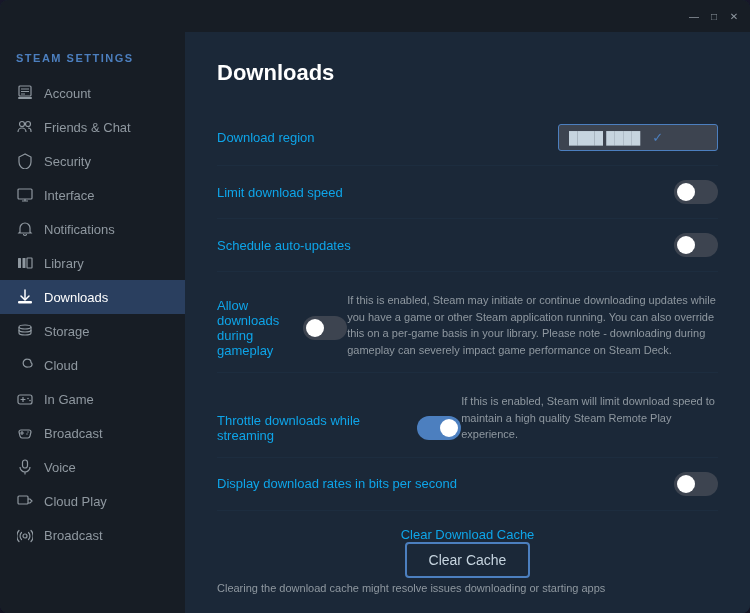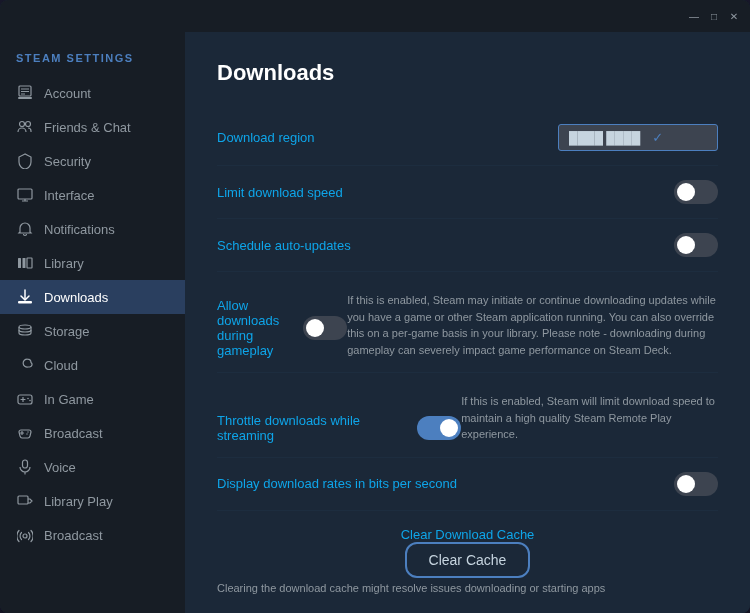--- a/index.html
+++ b/index.html
@@ -187,21 +187,21 @@
     .clear-cache-header {
       display: flex;
       align-items: center;
       justify-content: space-between;
       flex-direction: column;
     }
     .btn-clear-cache {
       background: transparent;
       border: 2px solid #4c7fbf;
       color: #c6d4df;
-      border-radius: 12px;
+      border-radius: 4px;
       padding: 8px 22px;
       font-size: 14px;
       font-weight: 500;
       cursor: pointer;
       white-space: nowrap;
       transition: background 0.15s;
     }
   </style>
 </head>
 <body>
@@ -354,21 +354,21 @@
         <span>Voice</span>
       </div>
 
       <div class="sidebar-item">
         <span class="icon">
           <svg viewBox="0 0 16 16">
               <rect x="1" y="3" width="10" height="8" rx="1" fill="none" stroke="currentColor" stroke-width="1.2"></rect>
               <path d="M11 6h2l2 2-2 2h-2" fill="none" stroke="currentColor" stroke-width="1.2"></path>
             </svg>
         </span>
-        <span>Library Play</span>
+        <span>Cloud Play</span>
       </div>
 
       <div class="sidebar-item">
         <span class="icon">
           <svg viewBox="0 0 16 16">
               <circle cx="8" cy="9" r="2" fill="none" stroke="currentColor" stroke-width="1.2"></circle>
               <path d="M4.5 12.5a5 5 0 0 1 0-7" fill="none" stroke="currentColor" stroke-width="1.2" stroke-linecap="round"></path>
               <path d="M11.5 12.5a5 5 0 0 0 0-7" fill="none" stroke="currentColor" stroke-width="1.2" stroke-linecap="round"></path>
               <path d="M2 14.5A8 8 0 0 1 2 3.5" fill="none" stroke="currentColor" stroke-width="1.2" stroke-linecap="round"></path>
               <path d="M14 14.5A8 8 0 0 0 14 3.5" fill="none" stroke="currentColor" stroke-width="1.2" stroke-linecap="round"></path>

